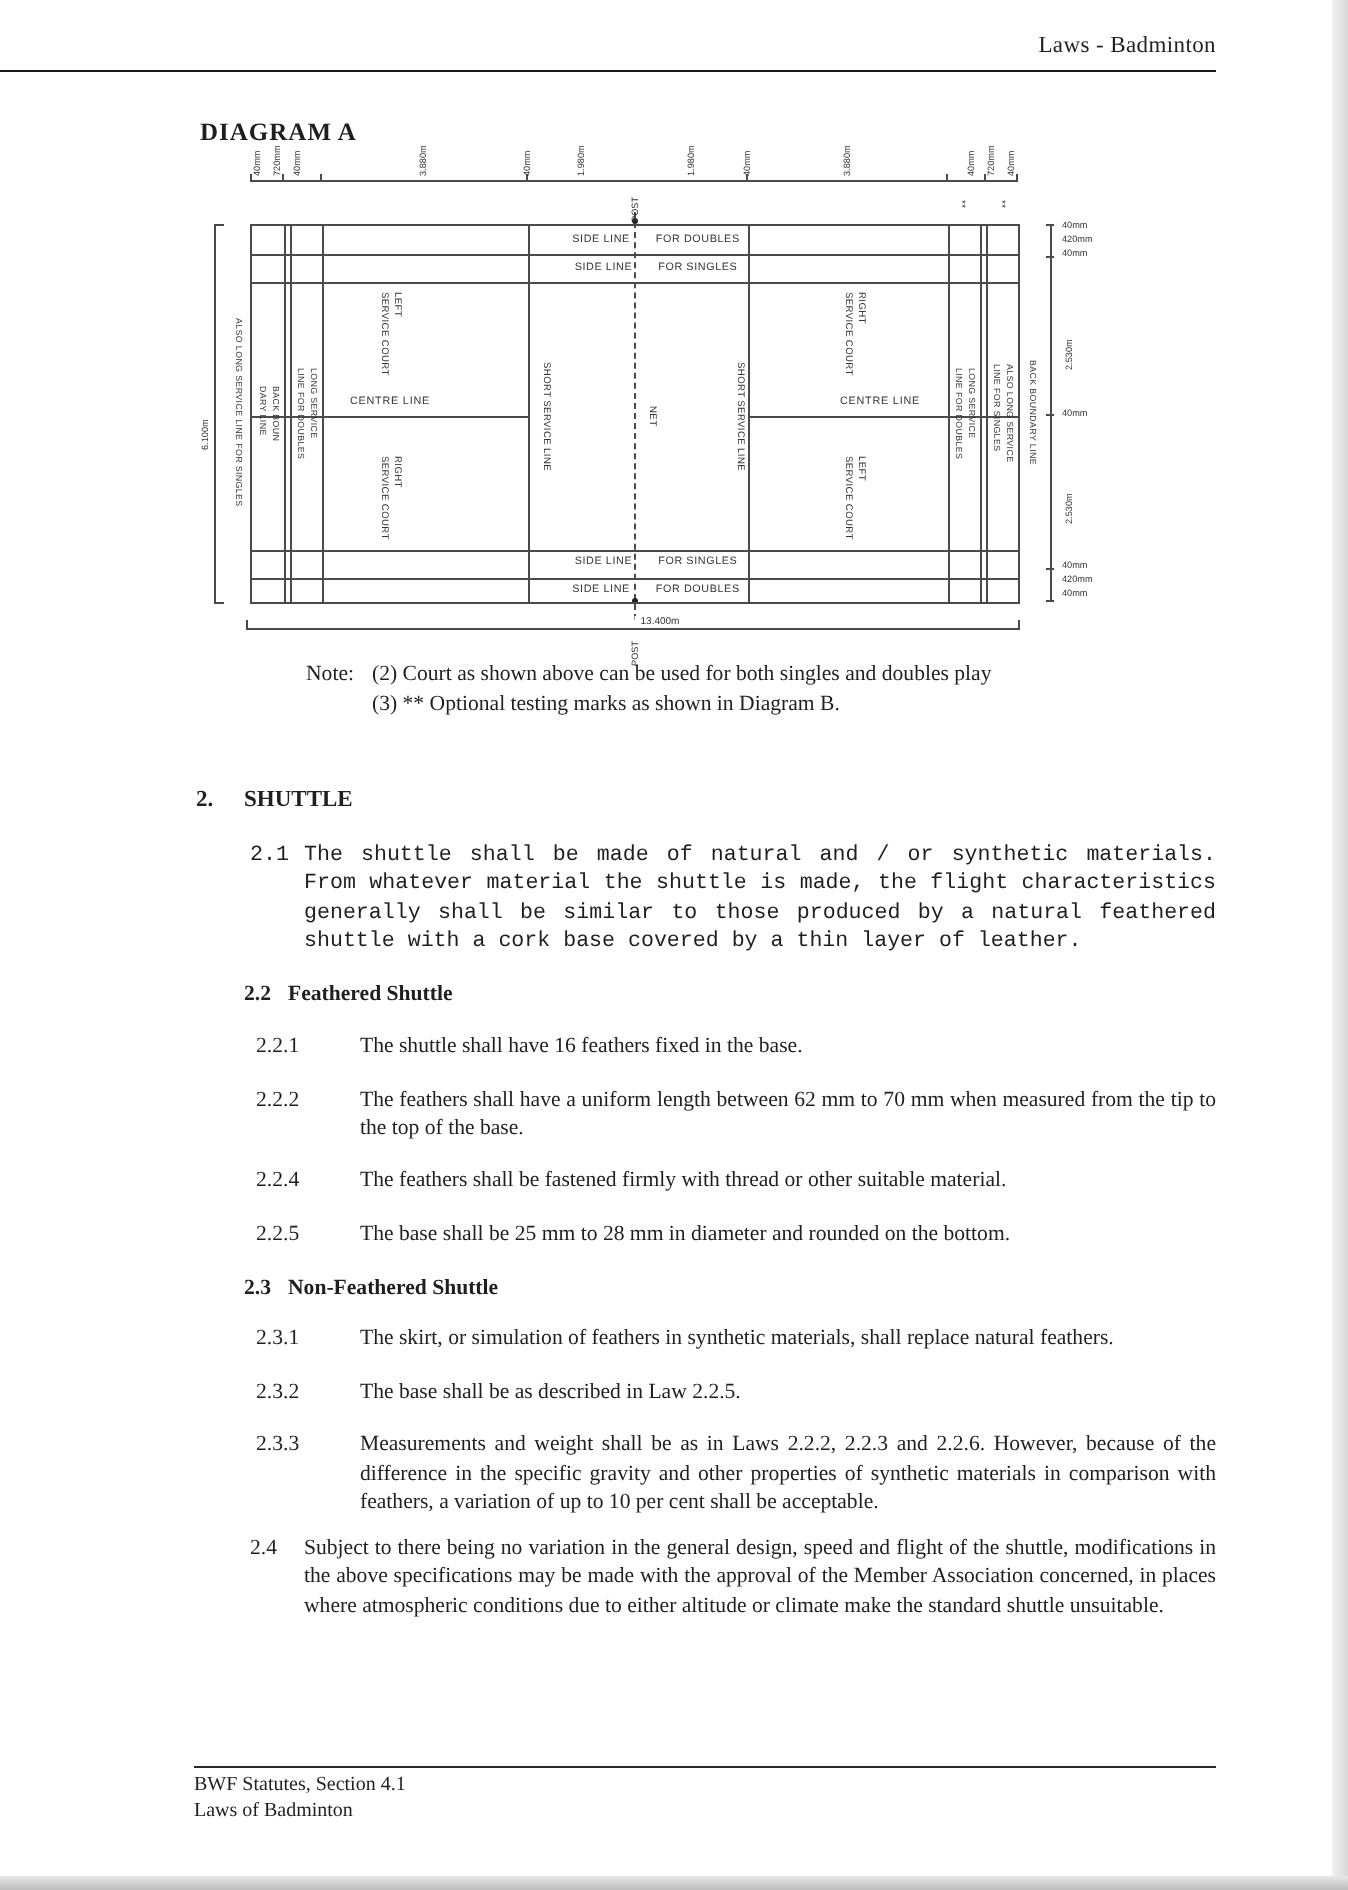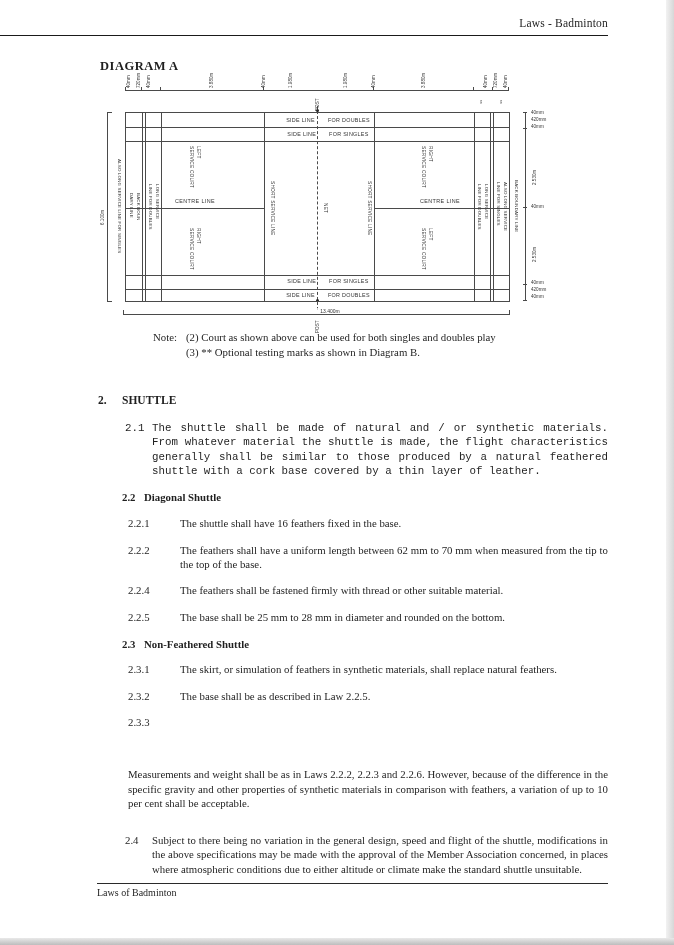--- a/index.html
+++ b/index.html
@@ -231,21 +231,21 @@
       <span>SHUTTLE</span>
     </div>
 
     <div class="law l1" style="margin-bottom:11px;font-family:Liberation Mono, monospace;">
       <span class="num">2.1</span>
       <div class="body">The shuttle shall be made of natural and / or synthetic materials. From whatever material the shuttle is made, the flight characteristics generally shall be similar to those produced by a natural feathered shuttle with a cork base covered by a thin layer of leather.</div>
     </div>
 
     <div class="law sub">
       <span class="num">2.2</span>
-      <div>Diagonal Shuttle</div>
+      <div>Feathered Shuttle</div>
     </div>
 
     <div class="law l2">
       <span class="num">2.2.1</span>
       <div class="body">The shuttle shall have 16 feathers fixed in the base.</div>
     </div>
     <div class="law l2" style="margin-bottom:11px;">
       <span class="num">2.2.2</span>
       <div class="body">The feathers shall have a uniform length between 62 mm to 70 mm when measured from the tip to the top of the base.</div>
     </div>
@@ -264,30 +264,31 @@
     </div>
 
     <div class="law l2">
       <span class="num">2.3.1</span>
       <div class="body">The skirt, or simulation of feathers in synthetic materials, shall replace natural feathers.</div>
     </div>
     <div class="law l2">
       <span class="num">2.3.2</span>
       <div class="body">The base shall be as described in Law 2.2.5.</div>
     </div>
-    <div class="law l2" style="margin-bottom:22px;flex-direction:column;">
+    <div class="law l2" style="margin-bottom:8px;">
       <span class="num">2.3.3</span>
       <div class="body">Measurements and weight shall be as in Laws 2.2.2, 2.2.3 and 2.2.6. However, because of the difference in the specific gravity and other properties of synthetic materials in comparison with feathers, a variation of up to 10 per cent shall be acceptable.</div>
     </div>
 
     <div class="law l1">
       <span class="num">2.4</span>
       <div class="body">Subject to there being no variation in the general design, speed and flight of the shuttle, modifications in the above specifications may be made with the approval of the Member Association concerned, in places where atmospheric conditions due to either altitude or climate make the standard shuttle unsuitable.</div>
     </div>
   </div>
 
   <div class="abs" id="footer">
+    <div>BWF Statutes, Section 4.1</div>
     <div>Laws of Badminton</div>
   </div>
 
   <div class="abs" id="edge-right"></div>
   <div class="abs" id="edge-bottom"></div>
 </div>
 
 </body></html>

